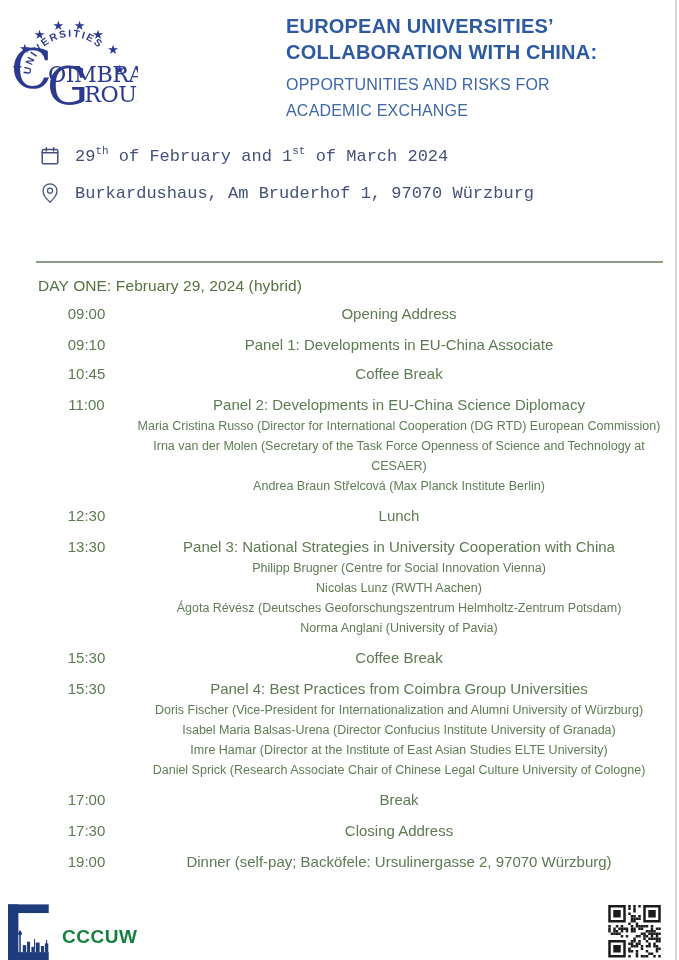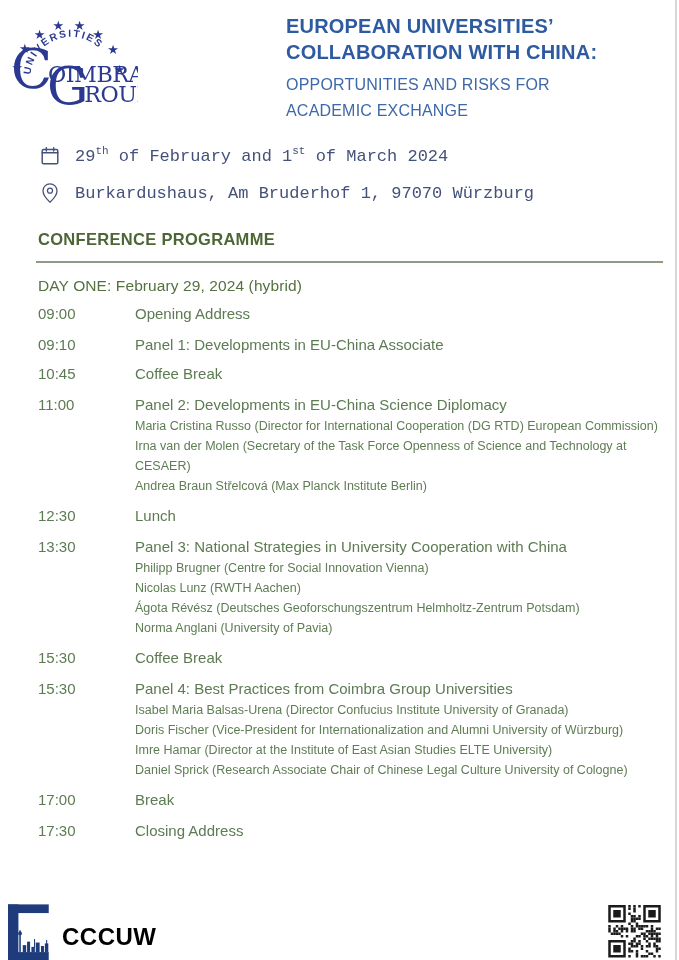--- a/index.html
+++ b/index.html
@@ -20,30 +20,30 @@
   .meta-icon { width:24px; display:flex; justify-content:center; margin-right:13px; flex:0 0 24px; }
   sup { font-size:11px; vertical-align:super; line-height:0; }
 
   
   .prog-heading { position:absolute; left:38px; top:230px; color:#4d6635; font-size:16.5px; font-weight:600; letter-spacing:.3px; }
   .rule { position:absolute; left:36px; top:261px; width:627px; height:2px; background:#8d9c82; }
   .day-title { position:absolute; left:38px; top:277px; color:#54713f; font-size:15.5px; font-weight:500; letter-spacing:.1px; }
 
   
   .rows { position:absolute; left:38px; top:304px; width:625px; }
-  .row { display:flex; margin-bottom:10px; }
+  .row { display:flex; margin-bottom:10px;text-align:center; }
   .time { width:97px; flex:0 0 97px; color:#5d7b52; font-size:15px; line-height:19px; }
   .detail { flex:1; }
   .rtitle { color:#5d7b52; font-size:15px; line-height:19px; }
   .speakers:not(:empty) { margin-top:2px; }
   .speaker { color:#5f7d54; font-size:12.5px; line-height:20px; }
 
   
   .cccuw { position:absolute; left:8px; top:903px; display:flex; align-items:center; }
-  .cccuw-text { color:#000000; font-weight:bold; font-size:24px; letter-spacing:.5px; margin-left:2px; margin-top:8px; }
+  .cccuw-text { color:#15803d; font-weight:bold; font-size:19px; letter-spacing:.5px; margin-left:2px; margin-top:8px; }
   .qr { position:absolute; left:608px; top:905px; }
 </style>
 </head>
 <body>
 
 <div class="page">
 
   <svg class="logo" width="128" height="106" viewBox="0 0 138 110">
     <g fill="#2b3990">
       <text x="8" y="69" font-size="14" text-anchor="middle">★</text>
@@ -96,21 +96,20 @@
       <span class="meta-icon">
         <svg width="20" height="22" viewBox="0 0 24 26" fill="none" stroke="#44517a" stroke-width="1.5">
           <path d="M12 2 C7.3 2 3.6 5.7 3.6 10.4 c0 6.3 8.4 13.6 8.4 13.6 s8.4-7.3 8.4-13.6 C20.4 5.7 16.7 2 12 2 z"></path>
           <circle cx="12" cy="10.2" r="3"></circle>
         </svg>
       </span>
       <span>Burkardushaus, Am Bruderhof 1, 97070 Würzburg</span>
     </div>
   </div>
 
-  <div class="prog-heading">CONFERENCE PROGRAMME</div>
   <div class="rule"></div>
   <div class="day-title">DAY ONE: February 29, 2024 (hybrid)</div>
 
   <div class="rows">
 
       <div class="row">
         <div class="time">09:00</div>
         <div class="detail">
           <div class="rtitle">Opening Address</div>
           <div class="speakers">
@@ -187,23 +186,23 @@
           </div>
         </div>
       </div>
 
       <div class="row">
         <div class="time">15:30</div>
         <div class="detail">
           <div class="rtitle">Panel 4: Best Practices from Coimbra Group Universities</div>
           <div class="speakers">
 
+              <div class="speaker">Doris Fischer (Vice-President for Internationalization and Alumni University of Würzburg)</div>
+
               <div class="speaker">Isabel Maria Balsas-Urena (Director Confucius Institute University of Granada)</div>
-
-              <div class="speaker">Doris Fischer (Vice-President for Internationalization and Alumni University of Würzburg)</div>
 
               <div class="speaker">Imre Hamar (Director at the Institute of East Asian Studies ELTE University)</div>
 
               <div class="speaker">Daniel Sprick (Research Associate Chair of Chinese Legal Culture University of Cologne)</div>
             </div>
         </div>
       </div>
 
       <div class="row">
         <div class="time">17:00</div>
@@ -218,20 +217,29 @@
       <div class="row">
         <div class="time">17:30</div>
         <div class="detail">
           <div class="rtitle">Closing Address</div>
           <div class="speakers">
             
           </div>
         </div>
       </div>
 
+      <div class="row">
+        <div class="time">19:00</div>
+        <div class="detail">
+          <div class="rtitle">Dinner (self-pay; Backöfele: Ursulinergasse 2, 97070 Würzburg)</div>
+          <div class="speakers">
+            
+          </div>
+        </div>
+      </div>
     </div>
 
   <div class="cccuw">
     <svg width="52" height="60" viewBox="0 0 60 66">
       <g fill="#1e3c7c">
         <rect x="0" y="0" width="47" height="10"></rect>
         <rect x="0" y="0" width="12" height="66"></rect>
         <rect x="0" y="55" width="47" height="11"></rect>
 
         <rect x="13" y="30" width="1.8" height="25"></rect>

